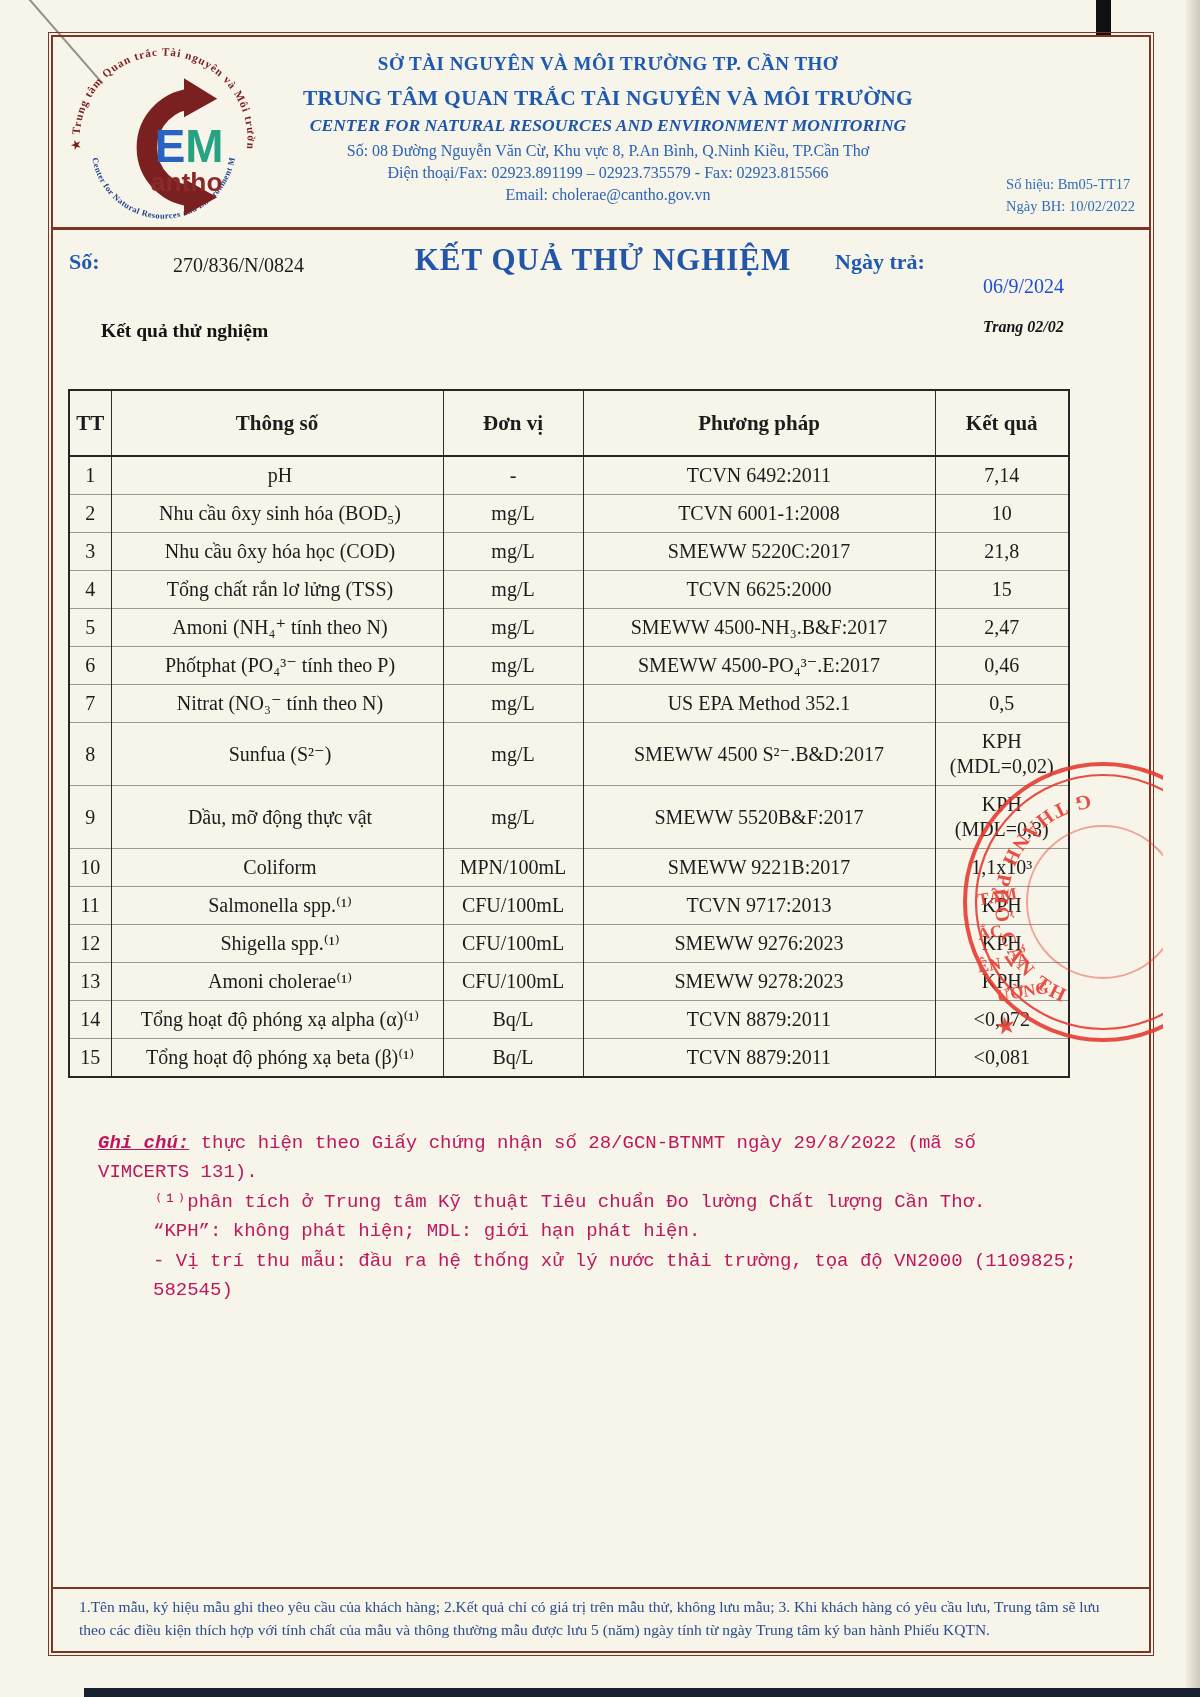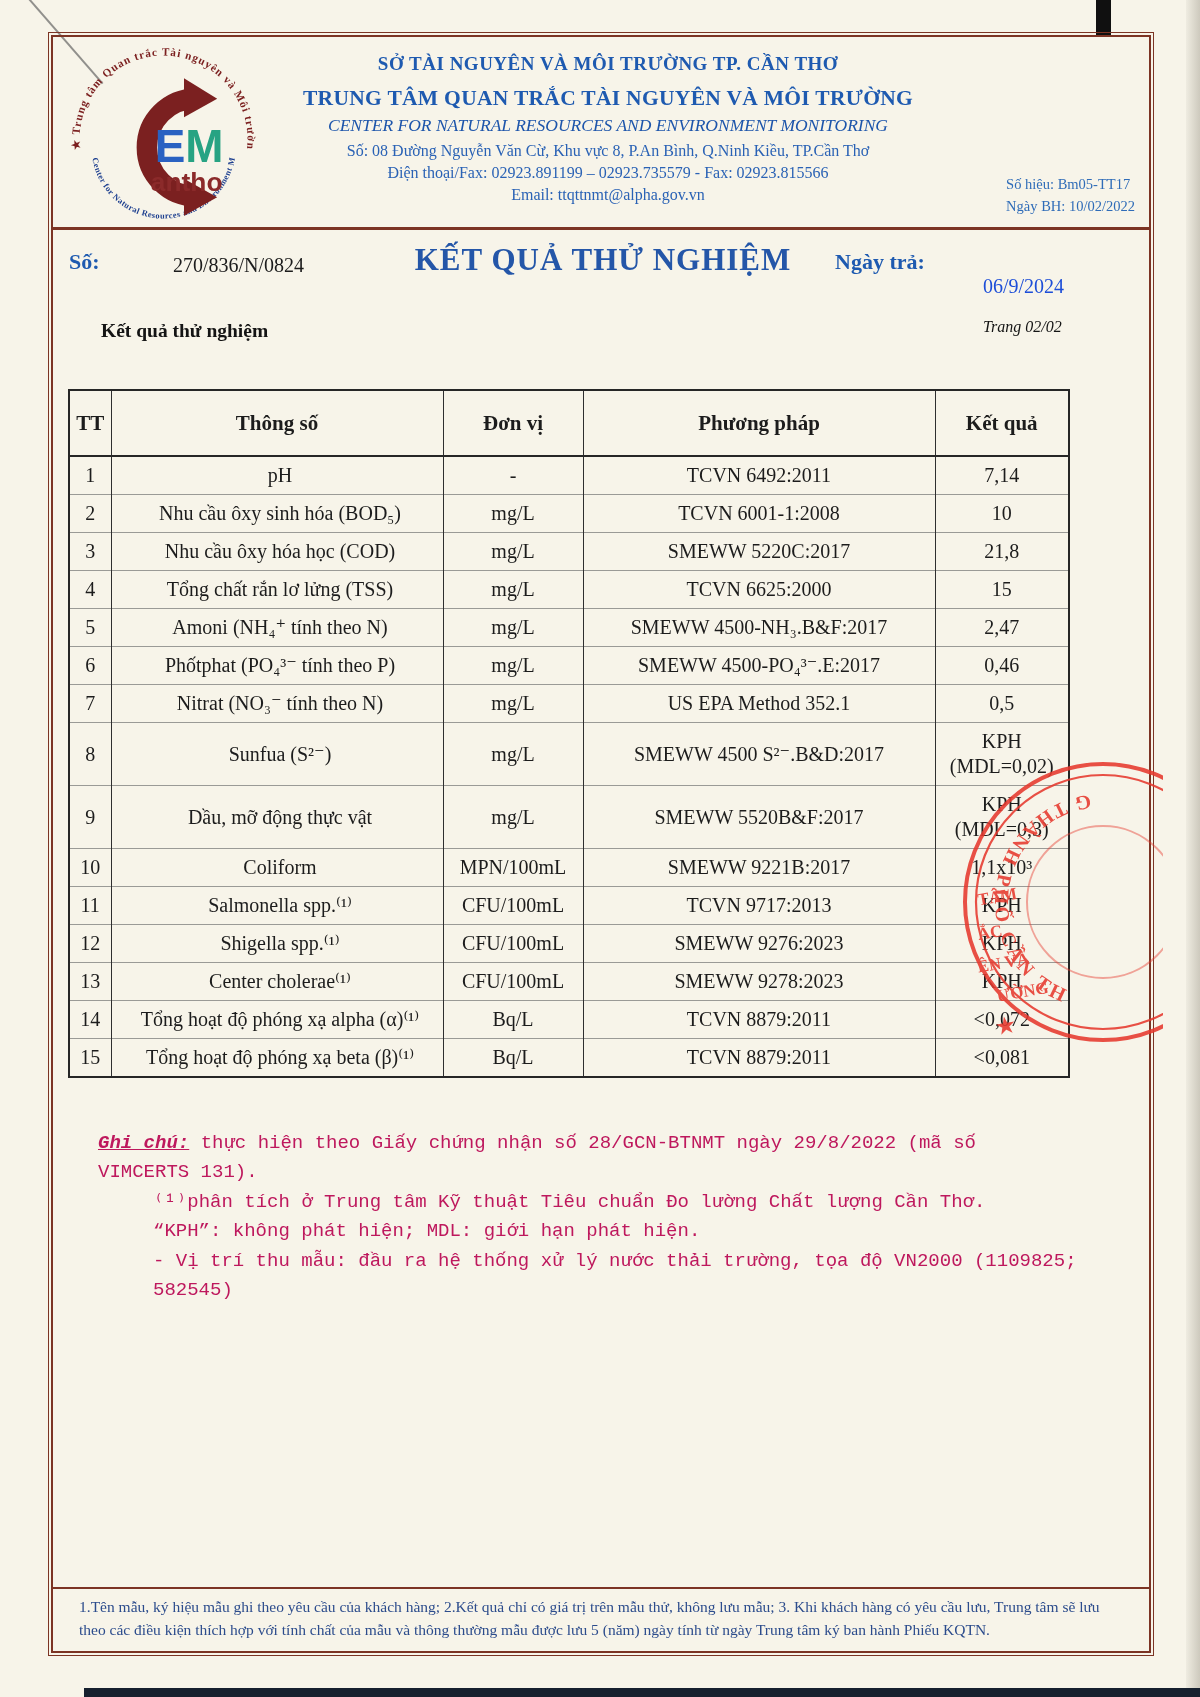--- a/index.html
+++ b/index.html
@@ -19,36 +19,36 @@
 
   .doc{position:absolute;left:48px;top:32px;width:1104px;height:1622px;
     border:1px solid #7c3424;background:transparent;}
   .doc-inner{position:absolute;inset:2px;border:2.5px solid #7c3424;}
 
   
   .logo{position:absolute;left:8px;top:6px;}
   .org-block{position:absolute;left:225px;top:16px;width:660px;text-align:center;color:#1e5ab0;}
   .org-l1{font-size:19px;font-weight:bold;letter-spacing:.5px;}
   .org-l2{font-size:21.5px;font-weight:bold;margin-top:11px;letter-spacing:.3px;}
-  .org-l3{font-size:17.5px;font-weight:normal;font-style:italic;margin-top:4px;color:#1d55ab;}
+  .org-l3{font-size:17.5px;font-weight:bold;font-style:italic;margin-top:4px;color:#1d55ab;}
   .org-l4{font-size:16px;margin-top:6px;color:#2a62b5;}
   .org-l5{font-size:16px;margin-top:4px;color:#2a62b5;}
   .org-l6{font-size:16px;margin-top:4px;color:#2a62b5;}
   .form-meta{position:absolute;right:14px;top:136px;text-align:left;color:#2f6cb8;font-size:14.5px;line-height:1.55;}
   .header-rule{position:absolute;left:0;top:190px;width:100%;height:0;border-top:3px solid #7c3424;}
 
   
   .so-label{position:absolute;left:16px;top:212px;color:#1e5ab0;font-weight:bold;font-size:22px;}
   .so-value{position:absolute;left:120px;top:217px;color:#1c1c1c;font-size:20px;}
   .main-title{position:absolute;left:300px;top:205px;width:500px;text-align:center;
     color:#2456a8;font-weight:bold;font-size:31px;letter-spacing:1px;}
   .ngaytra-label{position:absolute;left:782px;top:212px;color:#1e5ab0;font-weight:bold;font-size:22px;}
   .ngaytra-value{position:absolute;left:930px;top:238px;color:#1d4ed8;font-size:20px;}
   .subtitle{position:absolute;left:48px;top:283px;color:#141414;font-weight:bold;font-size:19.5px;}
-  .page-label{position:absolute;left:930px;top:281px;color:#141414;font-weight:normal;font-style:italic;font-size:16px;}
+  .page-label{position:absolute;left:930px;top:281px;color:#141414;font-weight:bold;font-style:italic;font-size:16px;}
 
   
   .results-table{position:absolute;left:15px;top:352px;width:1000px;
     border-collapse:collapse;table-layout:fixed;color:#1c1c1c;}
   .results-table th{border-bottom:2.5px solid #262626;height:62px;font-size:21px;font-weight:bold;}
   .results-table th,.results-table td{border-left:1.8px solid #2f2f2f;border-right:1.8px solid #2f2f2f;}
   .results-table{border:2.5px solid #262626;}
   .results-table td{border-top:1px solid #9a9a96;padding:6px 4px;font-size:20px;line-height:1.25;vertical-align:middle;}
   .results-table tr:first-child td{border-top:none;}
   col.c-tt{width:42px;} col.c-param{width:332px;} col.c-unit{width:140px;}
@@ -102,21 +102,21 @@
         </text>
         <text x="92" y="152" font-size="27" font-weight="bold" fill="#8b2a2a" font-family="Liberation Sans, sans-serif">antho</text>
       </svg>
 
       <div class="org-block">
         <div class="org-l1">SỞ TÀI NGUYÊN VÀ MÔI TRƯỜNG TP. CẦN THƠ</div>
         <div class="org-l2">TRUNG TÂM QUAN TRẮC TÀI NGUYÊN VÀ MÔI TRƯỜNG</div>
         <div class="org-l3">CENTER FOR NATURAL RESOURCES AND ENVIRONMENT MONITORING</div>
         <div class="org-l4">Số: 08 Đường Nguyễn Văn Cừ, Khu vực 8, P.An Bình, Q.Ninh Kiều, TP.Cần Thơ</div>
         <div class="org-l5">Điện thoại/Fax: 02923.891199 – 02923.735579  - Fax: 02923.815566</div>
-        <div class="org-l6">Email: ttqttnmt@alpha.gov.vn</div>
+        <div class="org-l6">Email: cholerae@cantho.gov.vn</div>
       </div>
 
       <div class="form-meta">
         <div>Số hiệu: Bm05-TT17</div>
         <div>Ngày BH: 10/02/2022</div>
       </div>
 
       <div class="header-rule"></div>
 
       <div class="so-label">Số:</div>
@@ -226,21 +226,21 @@
             </tr>
             <tr>
               <td class="col-tt">12</td>
               <td class="col-param">Shigella spp.⁽¹⁾</td>
               <td class="col-unit">CFU/100mL</td>
               <td class="col-method">SMEWW 9276:2023</td>
               <td class="col-result">KPH</td>
             </tr>
             <tr>
               <td class="col-tt">13</td>
-              <td class="col-param">Center cholerae⁽¹⁾</td>
+              <td class="col-param">Amoni cholerae⁽¹⁾</td>
               <td class="col-unit">CFU/100mL</td>
               <td class="col-method">SMEWW 9278:2023</td>
               <td class="col-result">KPH</td>
             </tr>
             <tr>
               <td class="col-tt">14</td>
               <td class="col-param">Tổng hoạt độ phóng xạ alpha (α)⁽¹⁾</td>
               <td class="col-unit">Bq/L</td>
               <td class="col-method">TCVN 8879:2011</td>
               <td class="col-result">&lt;0,072</td>

